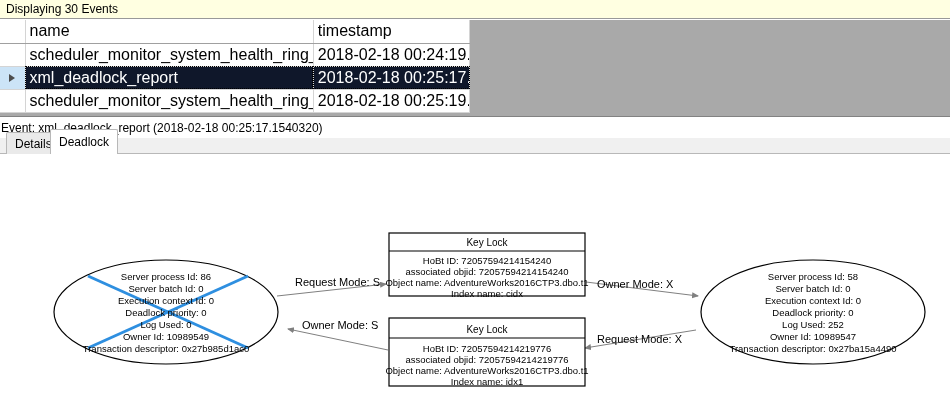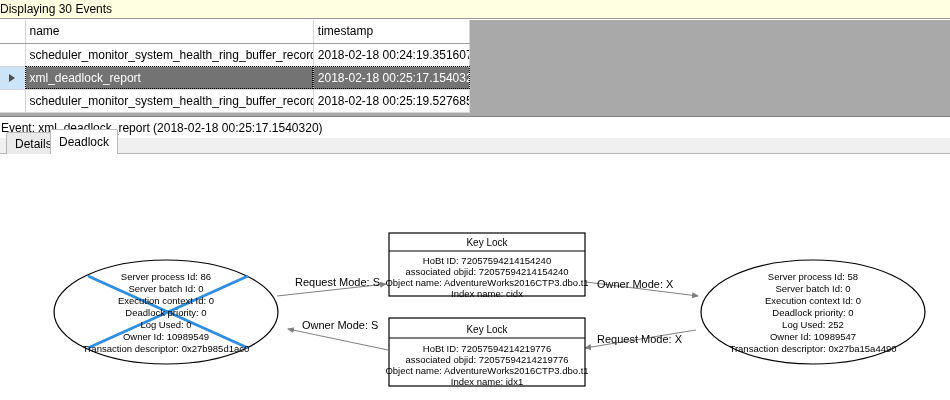--- a/index.html
+++ b/index.html
@@ -25,21 +25,21 @@
   .banner {
     position: absolute;
     left: 0; top: 0;
     width: 950px;
     height: 19px;
     background: #ffffe1;
     border-bottom: 1px solid #999999;
     box-sizing: border-box;
     display: flex;
     align-items: center;
-    padding-left: 0;
+    padding-left: 6px;
     font-size: 12px;
   }
 
   
   .grid {
     position: absolute;
     left: 0; top: 20px;
     width: 950px;
     height: 97px;
     background: #a9a9a9;
@@ -53,36 +53,36 @@
     background: #ffffff;
   }
   .grid-table td, .grid-table th {
     height: 23px;
     box-sizing: border-box;
     border-right: 1px solid #d4d4d4;
     border-bottom: 1px solid #d4d4d4;
     padding: 0 4px;
     font-weight: normal;
     text-align: left;
-    font-size: 12px;
+    font-size: 16px;
     white-space: nowrap;
     overflow: hidden;
     vertical-align: middle;
     background: #ffffff;
   }
   .col-sel { width: 25px; padding: 0; }
   .col-name { width: 288px; }
   .col-ts { width: 156px; }
 
   .grid-table thead th {
     background: #ffffff;
     border-bottom: 1px solid #a0a0a0;
   }
   tr.selected td.cell {
-    background: #737373;
+    background: #0f172a;
     color: #ffffff;
     outline: 1px dotted #000000;
     outline-offset: -1px;
   }
   tr.selected td.col-sel {
     background: #cce4f7;
   }
   .row-arrow {
     width: 100%;
     height: 100%;

